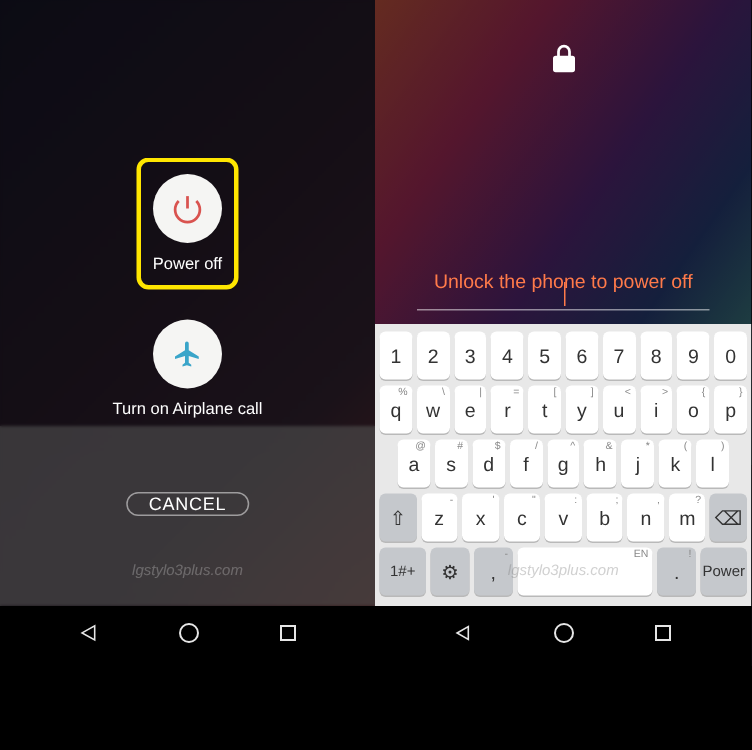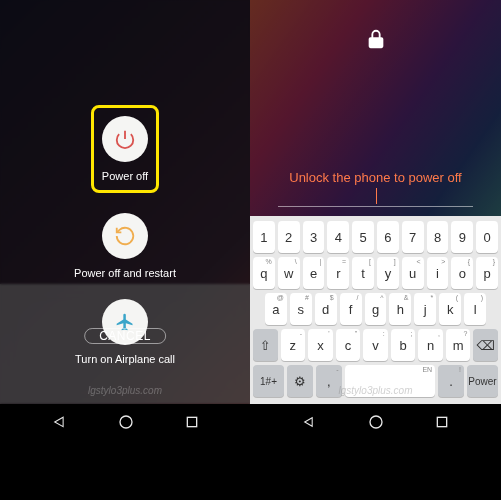--- a/index.html
+++ b/index.html
@@ -16,39 +16,39 @@
 .opt-circle { width: 46px; height: 46px; border-radius: 50%; background: #f5f5f3; display: flex; align-items: center; justify-content: center; }
 .opt-label { color: #fff; font-size: 11px; text-align: center; }
 .highlight { padding: 8px; border: 3px solid #ffe600; border-radius: 8px; }
 .cancel-btn { position: absolute; bottom: 100px; left: 50%; transform: translateX(-50%); color: #fff; font-size: 12px; padding: 0 14px; border: 1px solid rgba(255,255,255,0.5); border-radius: 14px; background: transparent; letter-spacing: 0.5px; }
 .blur-bottom { position: absolute; bottom: 40px; left: 0; right: 0; height: 120px; background: rgba(180,180,180,0.6); backdrop-filter: blur(8px); }
 
 
 .bg-art { position: absolute; top: 0; left: 0; right: 0; height: 310px; background: linear-gradient(125deg, #ff6b4a 0%, #d4336a 25%, #6b2d8f 50%, #2d4a8f 70%, #4aa89f 90%); opacity: 0.7; }
 .bg-dim { position: absolute; top: 0; left: 0; right: 0; height: 310px; background: rgba(0,0,0,0.45); }
 .lock-icon { position: absolute; top: 28px; left: 50%; transform: translateX(-50%); color: #fff; }
-.unlock-msg { position: absolute; top: 170px; left: 0; right: 0; text-align: center; color: #ff7a4a; font-size: 13px; }
+.unlock-msg { position: absolute; top: 180px; left: 0; right: 0; text-align: center; color: #ff7a4a; font-size: 13px; }
 .pwd-line { position: absolute; top: 206px; left: 28px; right: 28px; height: 1px; background: rgba(255,255,255,0.5); }
 .cursor { position: absolute; top: 188px; left: 50%; width: 1px; height: 16px; background: #ff7a4a; }
 .emerg-btn { position: absolute; top: 290px; left: 50%; transform: translateX(-50%); color: #eee; font-size: 10px; padding: 5px 12px; border: 1px solid rgba(255,255,255,0.5); border-radius: 12px; background: transparent; white-space: nowrap; }
 
 
 .kbd { position: absolute; bottom: 40px; left: 0; right: 0; background: #e8e8e8; padding: 5px 3px 3px; }
 .krow { display: flex; gap: 3px; margin-bottom: 4px; justify-content: center; }
 .key { flex: 1; height: 32px; background: #fff; border-radius: 4px; display: flex; align-items: center; justify-content: center; font-size: 13px; color: #333; box-shadow: 0 1px 0 rgba(0,0,0,0.2); position: relative; }
 .key-fn { background: #c5c8cc; }
 .key sup { position: absolute; top: 1px; right: 3px; font-size: 7px; color: #888; }
 .key-sp { flex: 3.5; }
 .key-sm { flex: 1.2; font-size: 10px; }
 
 
 .nav { position: absolute; bottom: 0; left: 0; right: 0; height: 40px; background: #000; display: flex; align-items: center; justify-content: space-evenly; }
 .nav svg { opacity: 0.9; }
 
-.wm { position: absolute; bottom: 48px; left: 50%; transform: translateX(-50%); font-size: 10px; color: rgba(255,255,255,0.25); pointer-events: none; font-style: italic; }
+.wm { position: absolute; bottom: 58px; left: 50%; transform: translateX(-50%); font-size: 10px; color: rgba(255,255,255,0.25); pointer-events: none; font-style: italic; }
 .wm2 { color: rgba(120,120,120,0.35); }
 </style>
 </head>
 <body>
 
 <div class="panel panel-left">
   <div class="blur-bottom"></div>
   <div class="overlay-dark"></div>
 
   <div class="power-menu">
@@ -57,29 +57,20 @@
         <div class="opt-circle">
           <svg width="22" height="22" viewBox="0 0 24 24" fill="none" stroke="#d9534f" stroke-width="2">
               <path d="M12 3v9"></path>
               <path d="M18.4 6.6a9 9 0 1 1-12.8 0"></path>
             </svg>
         </div>
         <span class="opt-label">Power off</span>
       </div>
     </div>
 
-    <div class="opt">
-      <div class="opt-circle">
-        <svg width="22" height="22" viewBox="0 0 24 24" fill="none" stroke="#f0ad4e" stroke-width="2">
-            <path d="M3 12a9 9 0 1 0 3-6.7L3 8"></path>
-            <path d="M3 3v5h5"></path>
-          </svg>
-      </div>
-      <span class="opt-label">Power off and restart</span>
-    </div>
 
     <div class="opt">
       <div class="opt-circle">
         <svg width="20" height="20" viewBox="0 0 24 24" fill="#3aa5c9">
             <path d="M21 16v-2l-8-5V3.5a1.5 1.5 0 0 0-3 0V9l-8 5v2l8-2.5V19l-2 1.5V22l3.5-1 3.5 1v-1.5L13 19v-5.5l8 2.5z"></path>
           </svg>
       </div>
       <span class="opt-label">Turn on Airplane call</span>
     </div>
   </div>

